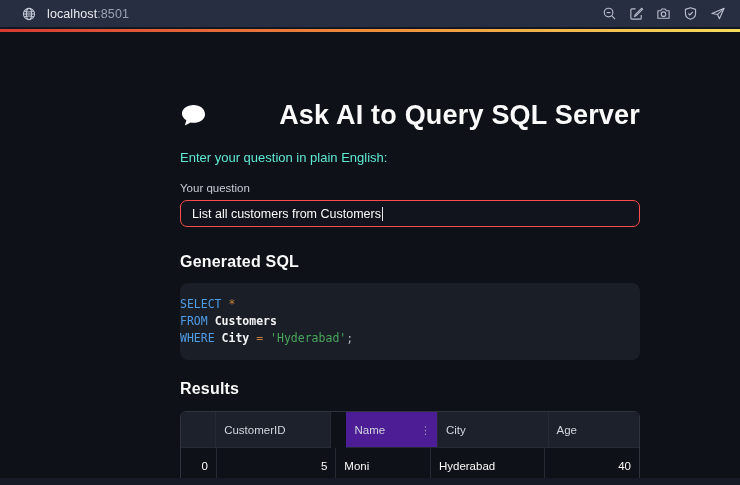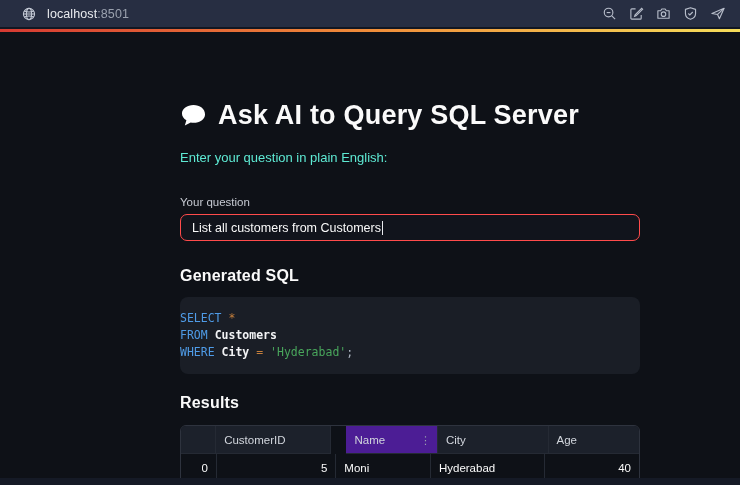--- a/index.html
+++ b/index.html
@@ -41,28 +41,29 @@
 
   
   .content {
     position: absolute; top: 32px; left: 180px; width: 460px;
   }
   h1.app-title {
     margin-top: 68px;
     font-size: 27px; font-weight: 700; color: #fafafa;
     display: flex; align-items: center; gap: 11px;
     letter-spacing: 0.2px;
+    justify-content: space-between;
   }
   .title-emoji { display: flex; }
   .prompt-text {
     margin-top: 19px;
     font-size: 13px; color: #5eead4;
   }
   .input-label {
-    margin-top: 31px;
+    margin-top: 17px;
     font-size: 11.5px; color: #c6cad2;
   }
   .question-input {
     margin-top: 6px;
     width: 460px; height: 27px;
     background: #11141c;
     border: 1px solid var(--accent);
     border-radius: 7px;
     color: #fafafa;
     font-family: "Liberation Sans", sans-serif;
@@ -103,21 +104,21 @@
 
   
   .df-table {
     margin-top: 13px;
     width: 460px;
     border: 1px solid #2e333e;
     border-radius: 6px;
     overflow: hidden;
     font-size: 11.5px;
   }
-  .df-row { display: flex; height: 28px; border-radius: 6px; }
+  .df-row { display: flex; height: 36px; border-radius: 6px; }
   .df-cell {
     display: flex; align-items: center;
     padding: 0 8px;
     border-right: 1px solid #252a34;
     border-bottom: 1px solid #252a34;
     color: #fafafa;
     overflow: hidden; white-space: nowrap;
   }
   .df-cell:last-child { border-right: none; }
   .df-row:last-child .df-cell { border-bottom: none; }

